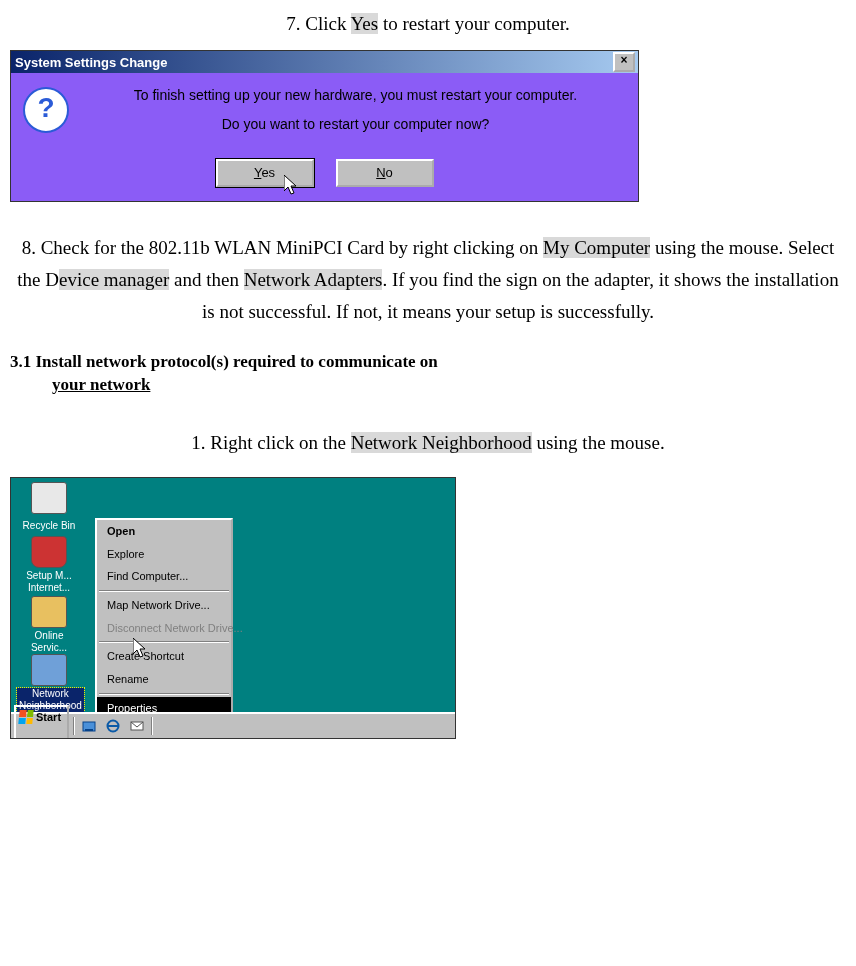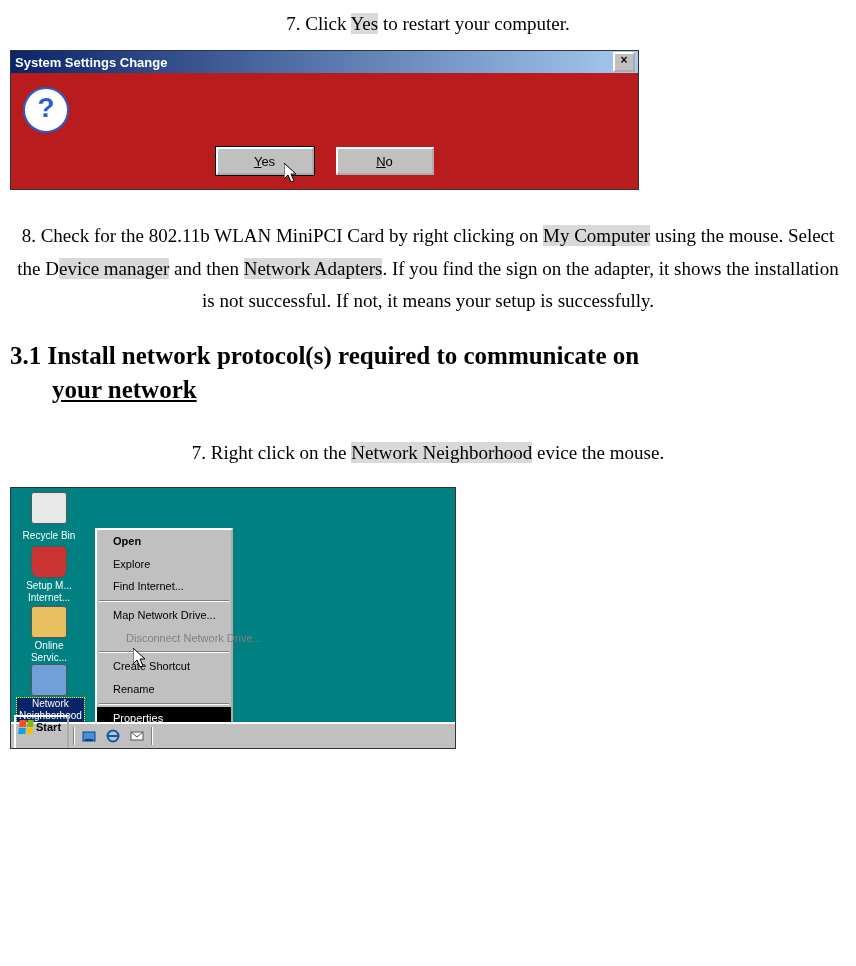--- a/index.html
+++ b/index.html
@@ -13,21 +13,21 @@
     width: 836px;
   }
   .hl { background: #d9d9d9; }
   p { margin: 0 0 8px 0; text-align: center; }
 
   
   .shot1 {
     width: 627px;
     border: 1px solid #333;
     margin: 10px 0 30px 0;
-    background: #b91c1c;
+    background: #8b5cf6;
     font-family: Tahoma, "MS Sans Serif", Arial, sans-serif;
     font-size: 13px;
     line-height: 1.2;
     position: relative;
   }
   .titlebar {
     display: flex;
     align-items: center;
     height: 22px;
     background: linear-gradient(to right, #0a246a, #a6caf0);
@@ -92,21 +92,21 @@
   .winbtn .und { text-decoration: underline; }
   .cursor {
     position: absolute;
     left: 66px; top: 14px;
     width: 0; height: 0;
     pointer-events: none;
   }
   .cursor svg { position: absolute; }
 
   h2.section {
-    font-size: 25px;
+    font-size: 17px;
     font-weight: bold;
     margin: 22px 0 30px 0;
     line-height: 1.35;
   }
   h2.section .indent { display: block; padding-left: 42px; text-decoration: underline; }
 
   
   .shot2 {
     width: 444px;
     border: 1px solid #333;
@@ -150,25 +150,25 @@
   .ctxmenu {
     position: absolute;
     left: 84px; top: 40px;
     width: 134px;
     background: #c0c0c0;
     border: 2px outset #fff;
     font-size: 11px;
     color: #000;
   }
   .ctxmenu .mi {
-    padding: 2px 16px;
+    padding: 2px 10px;
     white-space: nowrap;
   }
   .ctxmenu .mi.bold { font-weight: bold; }
-  .ctxmenu .mi.disabled { color: #808080; margin-left: 13px; }
+  .ctxmenu .mi.disabled { color: #808080; }
   .ctxmenu .mi.sel { background: #000000; color: #fff; }
   .ctxmenu .sep {
     height: 0;
     border-top: 1px solid #808080;
     border-bottom: 1px solid #fff;
     margin: 2px 2px;
   }
   .cursor2 {
     position: absolute;
     left: 122px; top: 160px;
@@ -227,20 +227,24 @@
   <span>7. Click </span><span class="hl">Yes</span><span> to restart your computer.</span>
 </p>
 
 <div class="shot1">
   <div class="titlebar">
     <span class="t">System Settings Change</span>
     <div class="closebox">×</div>
   </div>
   <div class="dlgbody">
     <div class="qicon"></div>
+    <div class="dlgtext">
+      <p>To finish setting up your new hardware, you must restart your computer.</p>
+      <p>Do you want to restart your computer now?</p>
+    </div>
   </div>
   <div class="btnrow">
     <button class="winbtn default">
       <span class="und">Y</span><span>es</span>
       <span class="cursor">
         <svg width="18" height="22">
             <polygon points="0,0 0,16 4,12 7,19 10,18 7,11 12,11" fill="#fff" stroke="#000" stroke-width="1"></polygon>
           </svg>
       </span>
     </button>
@@ -253,21 +257,21 @@
 <p>
   <span>8. Check for the 802.11b WLAN MiniPCI Card by right clicking on </span><span class="hl">My Computer</span><span> using the mouse.    Select the D</span><span class="hl">evice manager</span><span> and then </span><span class="hl">Network Adapters</span><span>.    If you find the sign on the adapter, it shows the installation is not successful. If not, it means your setup is successfully.</span>
 </p>
 
 <h2 class="section">
   <span>3.1 Install network protocol(s) required to communicate on</span>
   <span class="indent">your network</span>
 </h2>
 
 <p>
-  <span>7. Right click on the </span><span class="hl">Network Neighborhood</span><span> evice the mouse.</span>
+  <span>1. Right click on the </span><span class="hl">Network Neighborhood</span><span> using the mouse.</span>
 </p>
 
 <div class="shot2">
   <div class="desktop">
     <div class="deskicon trash" style="left:6px; top:4px;">
       <div class="glyph"></div>
       <span class="lbl">Recycle Bin</span>
     </div>
     <div class="deskicon msn" style="left:6px; top:58px;">
       <div class="glyph"></div>
@@ -281,21 +285,21 @@
     </div>
     <div class="deskicon net sel" style="left:6px; top:176px;">
       <div class="glyph"></div>
       <span class="lbl">Network
 Neighborhood</span>
     </div>
 
     <div class="ctxmenu">
       <div class="mi bold">Open</div>
       <div class="mi">Explore</div>
-      <div class="mi">Find Internet...</div>
+      <div class="mi">Find Computer...</div>
       <div class="sep"></div>
       <div class="mi">Map Network Drive...</div>
       <div class="mi disabled">Disconnect Network Drive...</div>
       <div class="sep"></div>
       <div class="mi">Create Shortcut</div>
       <div class="mi">Rename</div>
       <div class="sep"></div>
       <div class="mi sel">Properties</div>
     </div>
 

